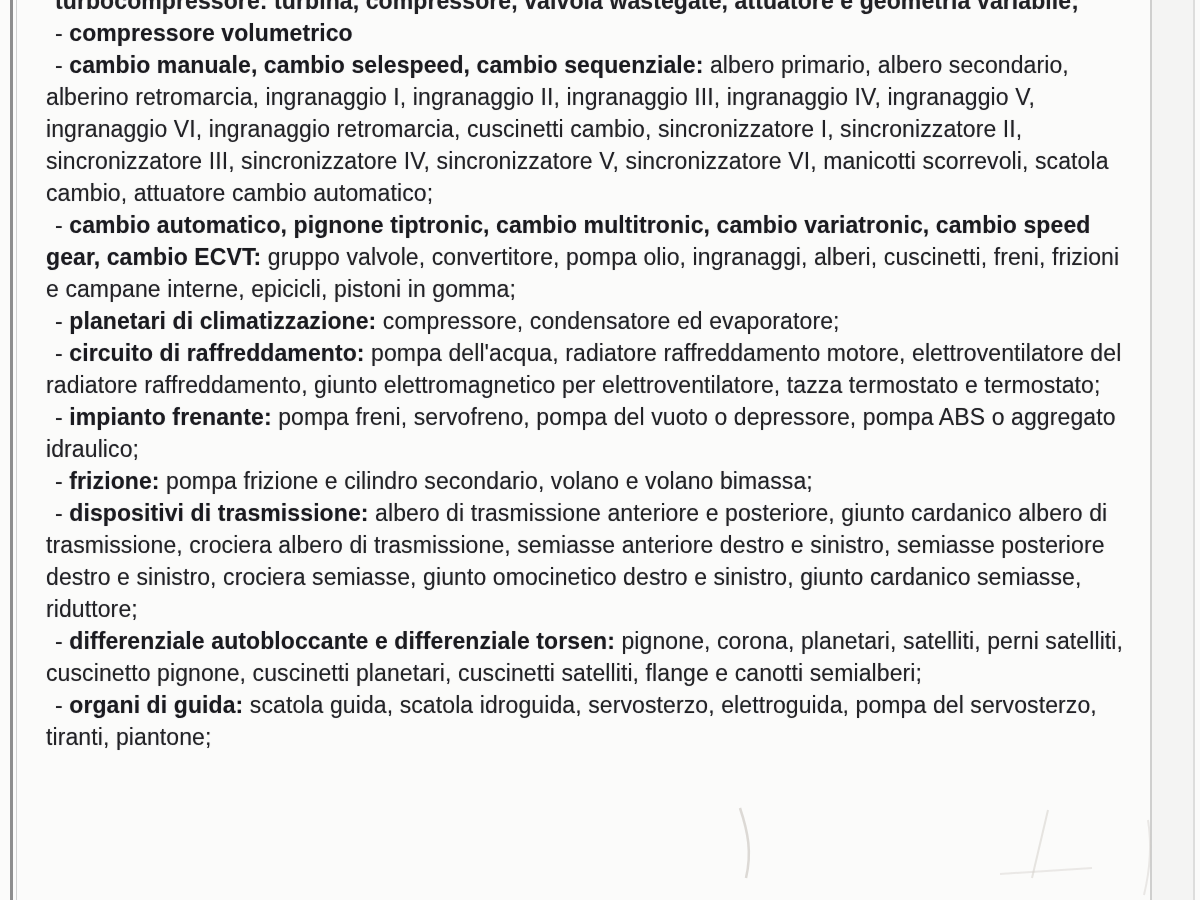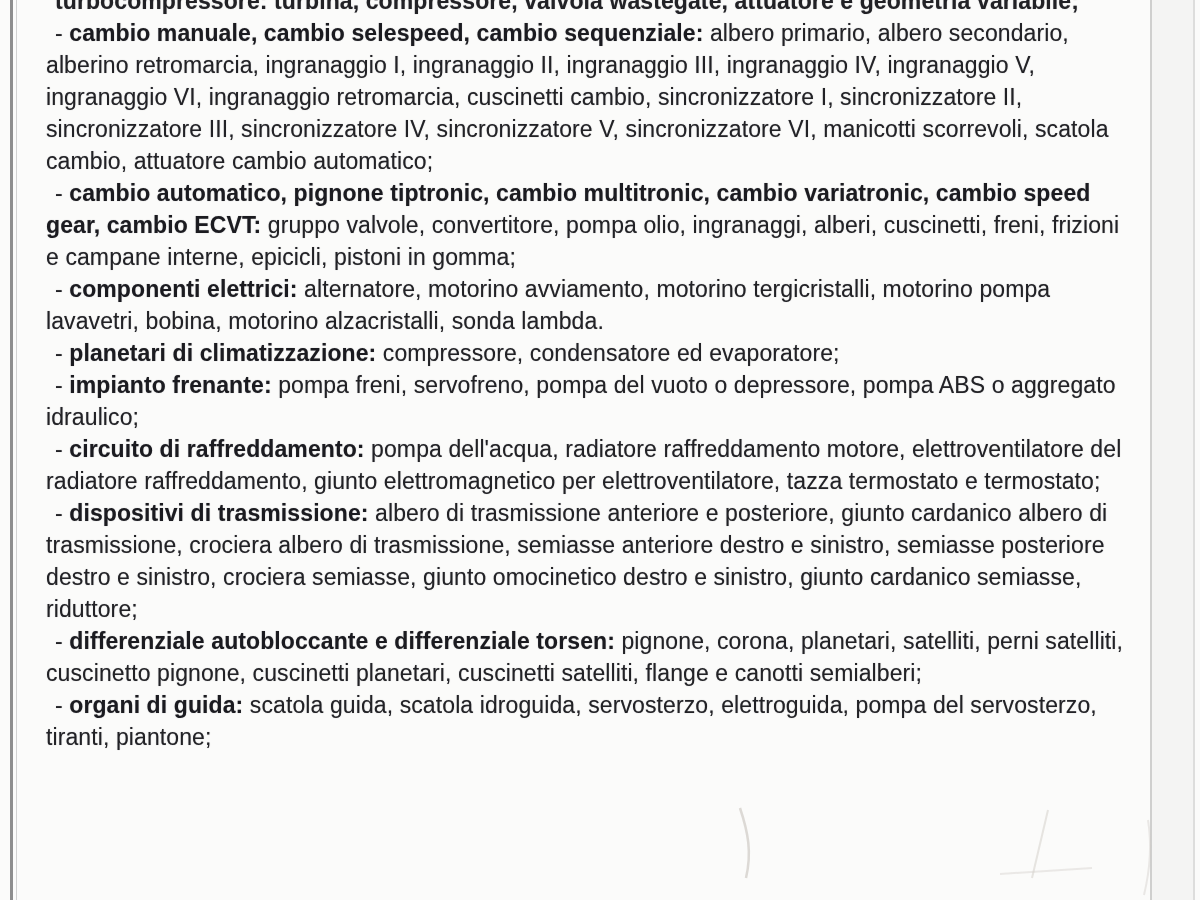--- a/index.html
+++ b/index.html
@@ -38,26 +38,27 @@
 
 <div class="edge-line edge-left-dark"></div>
 <div class="edge-line edge-left-light"></div>
 <div class="gutter-right"></div>
 <div class="edge-line edge-right-light"></div>
 <div class="edge-line edge-right-far"></div>
 
 <main class="doc-content">
   <p class="clipped">turbocompressore: turbina, compressore, valvola wastegate, attuatore e geometria variabile;</p>
   <div id="component-list">
+      <p><span>- </span><strong>compressore volumetrico</strong><span></span></p>
       <p><span>- </span><strong>cambio manuale, cambio selespeed, cambio sequenziale:</strong><span> albero primario, albero secondario, alberino retromarcia, ingranaggio I, ingranaggio II, ingranaggio III, ingranaggio IV, ingranaggio V, ingranaggio VI, ingranaggio retromarcia, cuscinetti cambio, sincronizzatore I, sincronizzatore II, sincronizzatore III, sincronizzatore IV, sincronizzatore V, sincronizzatore VI, manicotti scorrevoli, scatola cambio, attuatore cambio automatico;</span></p>
       <p><span>- </span><strong>cambio automatico, pignone tiptronic, cambio multitronic, cambio variatronic, cambio speed gear, cambio ECVT:</strong><span> gruppo valvole, convertitore, pompa olio, ingranaggi, alberi, cuscinetti, freni, frizioni e campane interne, epicicli, pistoni in gomma;</span></p>
-      <p><span>- </span><strong>componenti elettrici:</strong><span> alternatore, motorino avviamento, motorino tergicristalli, motorino pompa lavavetri, bobina, motorino alzacristalli, sonda lambda.</span></p>
       <p><span>- </span><strong>planetari di climatizzazione:</strong><span> compressore, condensatore ed evaporatore;</span></p>
+      <p><span>- </span><strong>circuito di raffreddamento:</strong><span> pompa dell'acqua, radiatore raffreddamento motore, elettroventilatore del radiatore raffreddamento, giunto elettromagnetico per elettroventilatore, tazza termostato e termostato;</span></p>
       <p><span>- </span><strong>impianto frenante:</strong><span> pompa freni, servofreno, pompa del vuoto o depressore, pompa ABS o aggregato idraulico;</span></p>
-      <p><span>- </span><strong>circuito di raffreddamento:</strong><span> pompa dell'acqua, radiatore raffreddamento motore, elettroventilatore del radiatore raffreddamento, giunto elettromagnetico per elettroventilatore, tazza termostato e termostato;</span></p>
+      <p><span>- </span><strong>frizione:</strong><span> pompa frizione e cilindro secondario, volano e volano bimassa;</span></p>
       <p><span>- </span><strong>dispositivi di trasmissione:</strong><span> albero di trasmissione anteriore e posteriore, giunto cardanico albero di trasmissione, crociera albero di trasmissione, semiasse anteriore destro e sinistro, semiasse posteriore destro e sinistro, crociera semiasse, giunto omocinetico destro e sinistro, giunto cardanico semiasse, riduttore;</span></p>
       <p><span>- </span><strong>differenziale autobloccante e differenziale torsen:</strong><span> pignone, corona, planetari, satelliti, perni satelliti, cuscinetto pignone, cuscinetti planetari, cuscinetti satelliti, flange e canotti semialberi;</span></p>
       <p><span>- </span><strong>organi di guida:</strong><span> scatola guida, scatola idroguida, servosterzo, elettroguida, pompa del servosterzo, tiranti, piantone;</span></p>
     </div>
 </main>
 
 <svg class="pen-marks" width="470" height="110" viewBox="0 0 470 110">
   <path d="M40 18 C 48 42, 52 62, 46 88" stroke="#c3bdb7" stroke-width="2.5" fill="none" opacity="0.55"></path>
   <path d="M332 88 L 348 20" stroke="#cdc8c2" stroke-width="2" fill="none" opacity="0.45"></path>
   <path d="M300 84 L 392 78" stroke="#d2cdc8" stroke-width="2" fill="none" opacity="0.4"></path>

